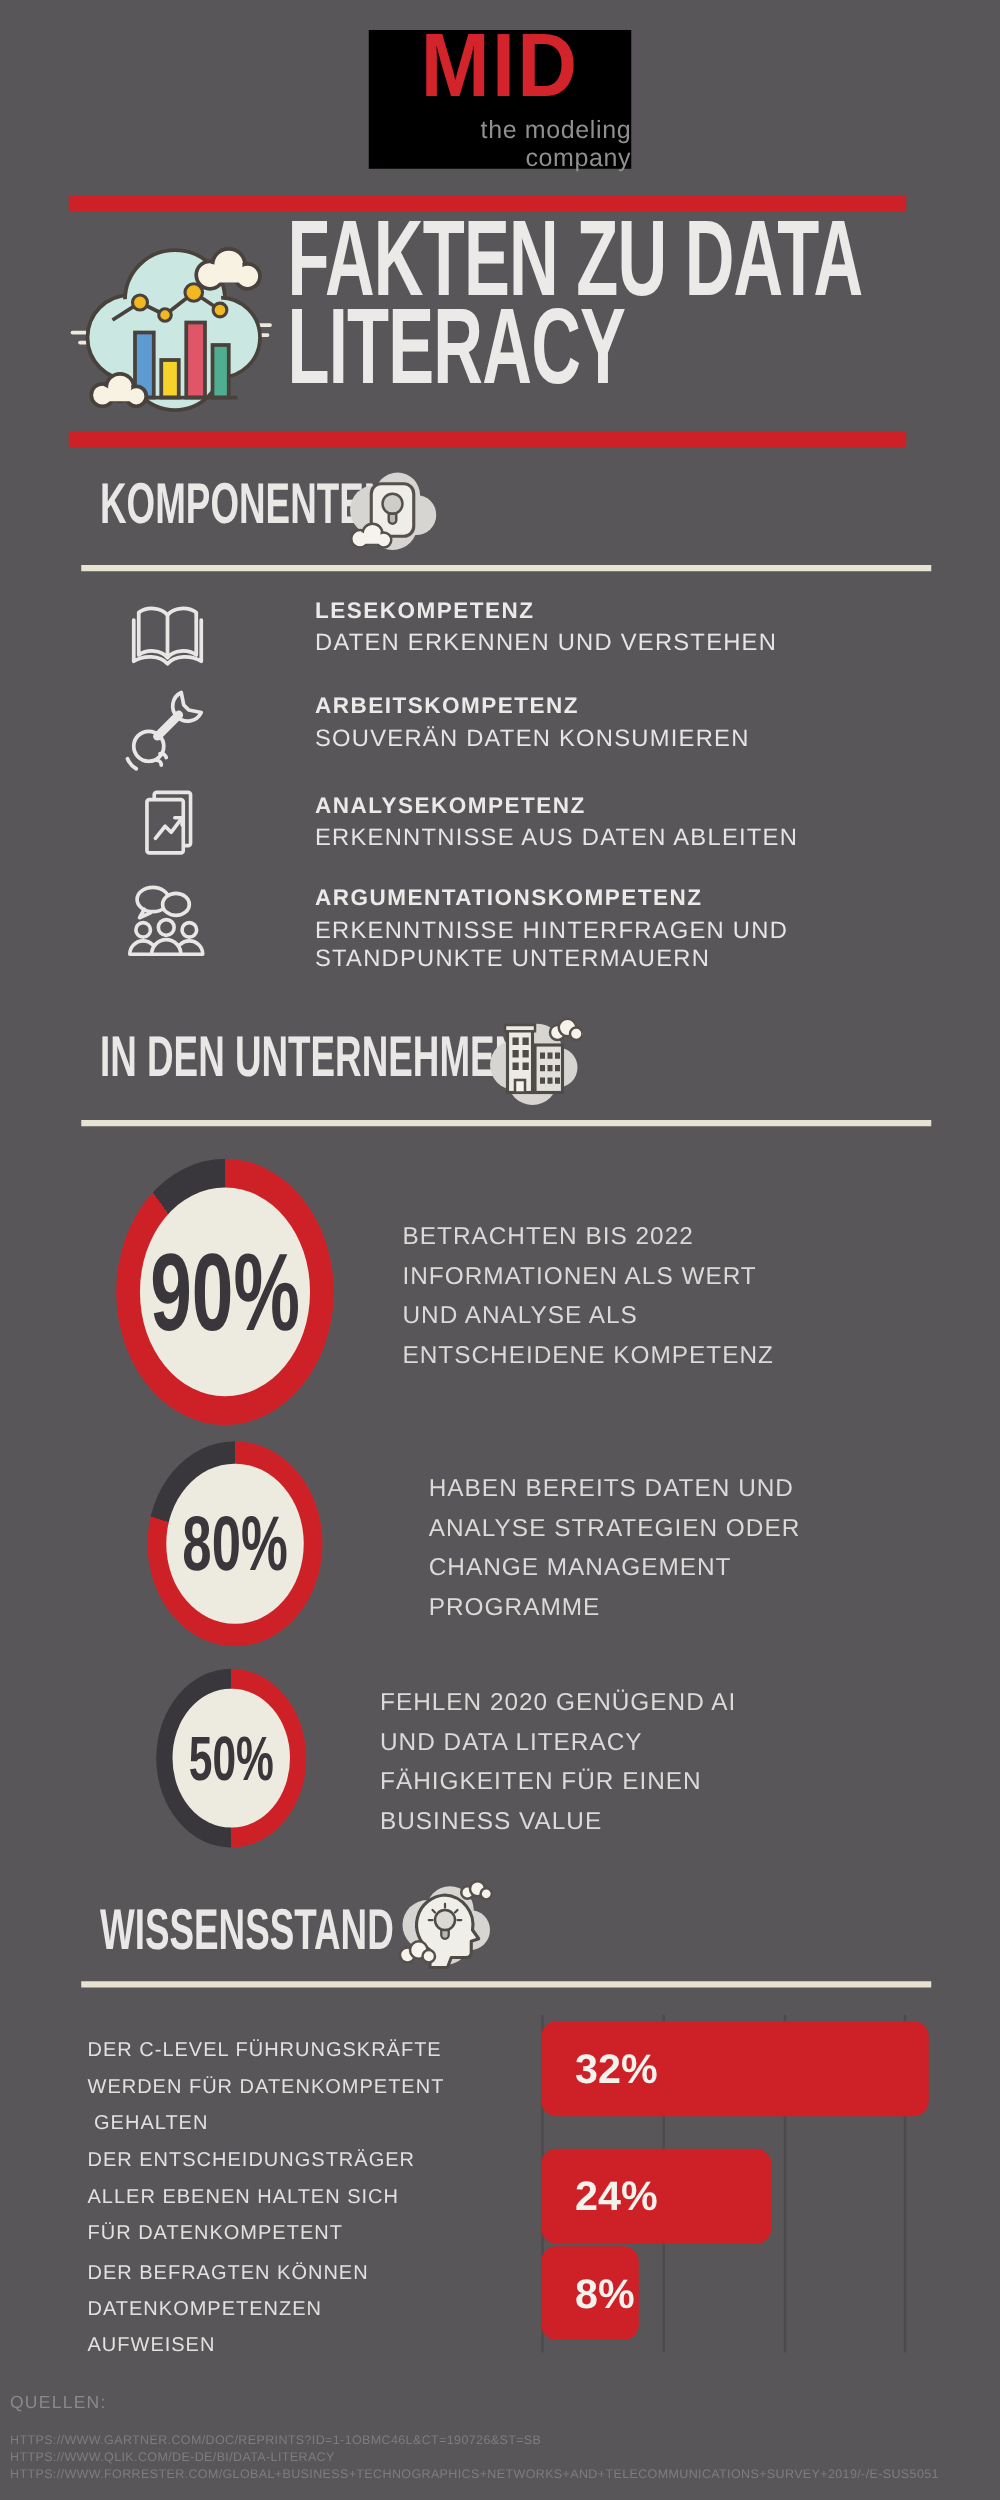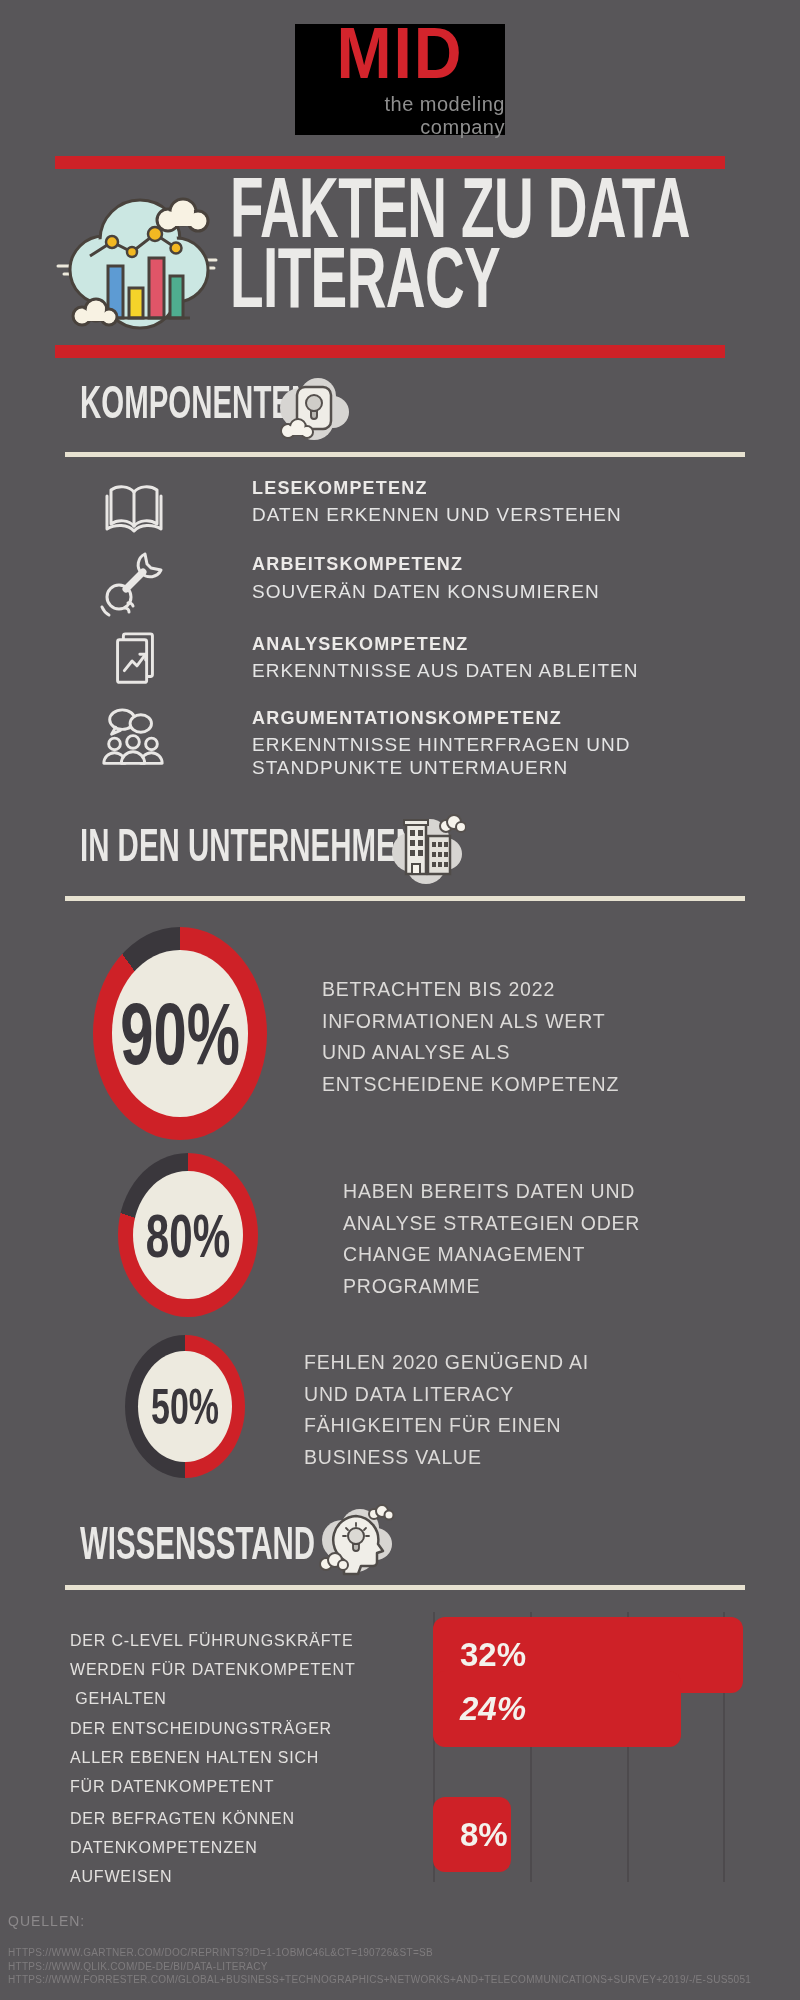--- a/index.html
+++ b/index.html
@@ -307,21 +307,21 @@
   <div class="abs bar-cat pre" style="left:70px;top:1626px;width:350px;">DER C-LEVEL FÜHRUNGSKRÄFTE
 WERDEN FÜR DATENKOMPETENT
  GEHALTEN</div>
   <div class="hbar" style="top: 1617px; width: 310.4px;">
     <span class="hbar-label">32%</span>
   </div>
 
   <div class="abs bar-cat pre" style="left:70px;top:1714px;width:350px;">DER ENTSCHEIDUNGSTRÄGER
 ALLER EBENEN HALTEN SICH
 FÜR DATENKOMPETENT</div>
-  <div class="hbar" style="top: 1671px; width: 248px; font-style: italic;">
+  <div class="hbar" style="top: 1719px; width: 184px;">
     <span class="hbar-label">24%</span>
   </div>
 
   <div class="abs bar-cat pre" style="left:70px;top:1804px;width:350px;">DER BEFRAGTEN KÖNNEN
 DATENKOMPETENZEN
 AUFWEISEN</div>
   <div class="hbar" style="top: 1797px; height: 75px; width: 77.6px;">
     <span class="hbar-label">8%</span>
   </div>
 

